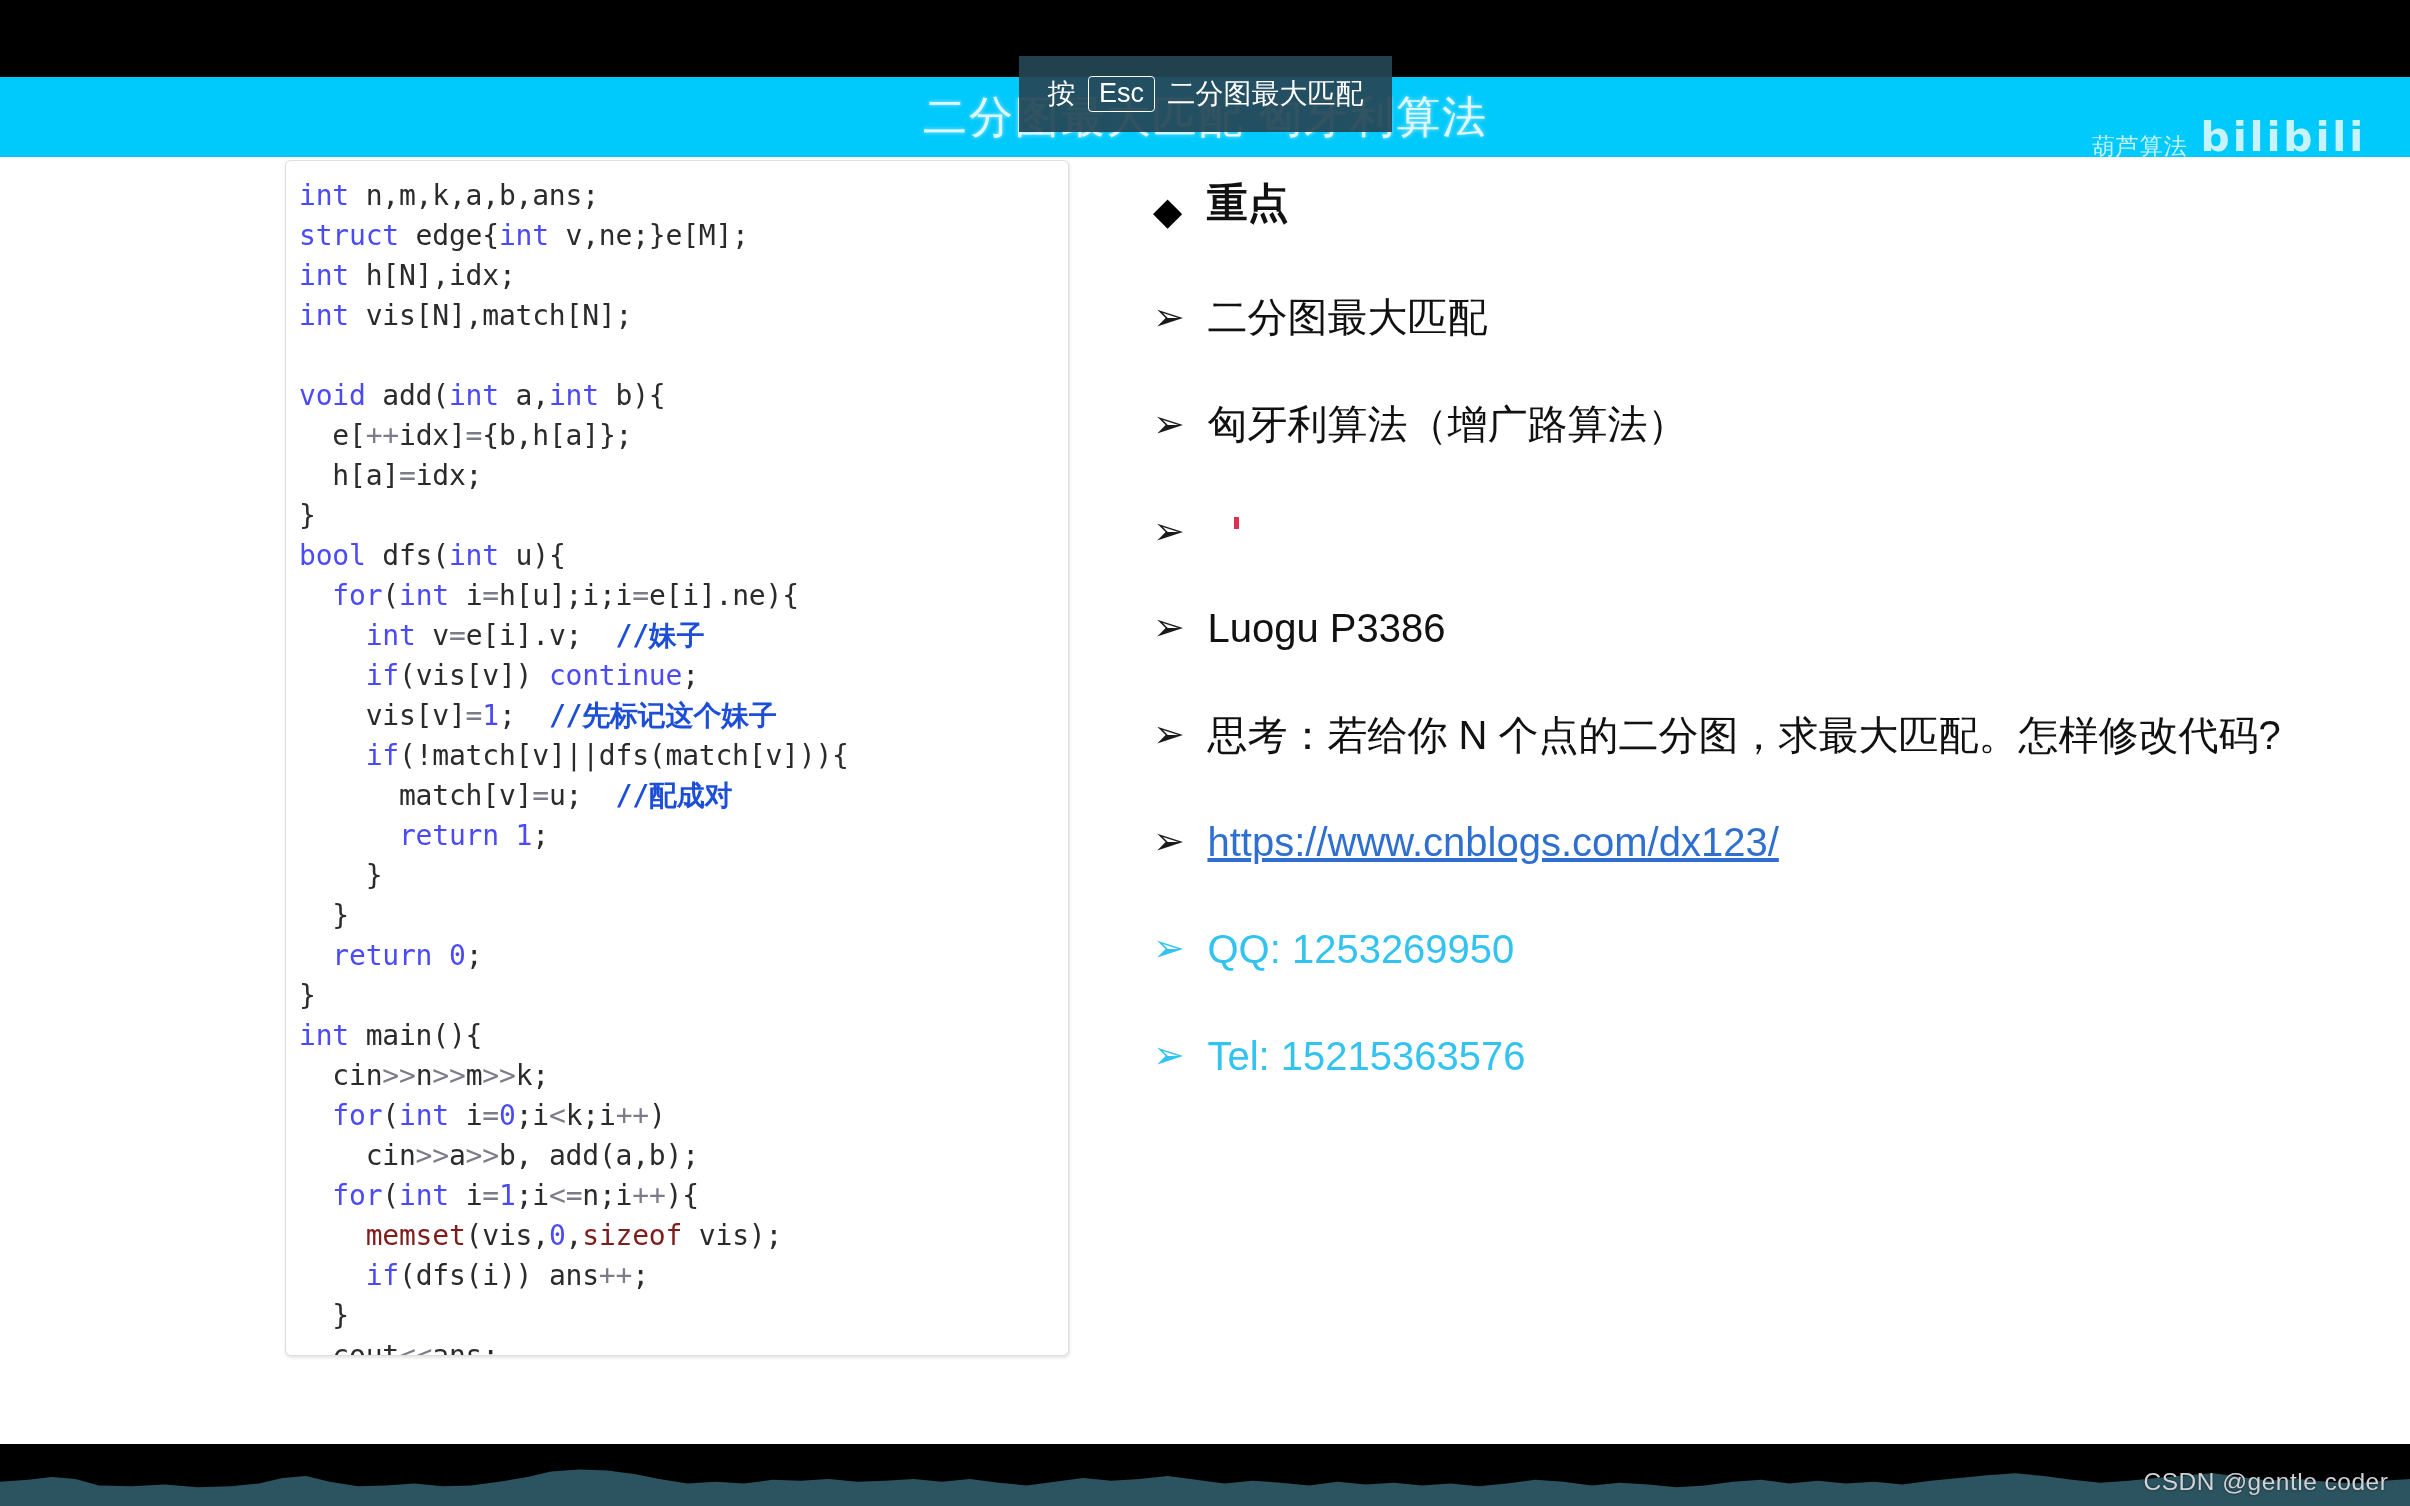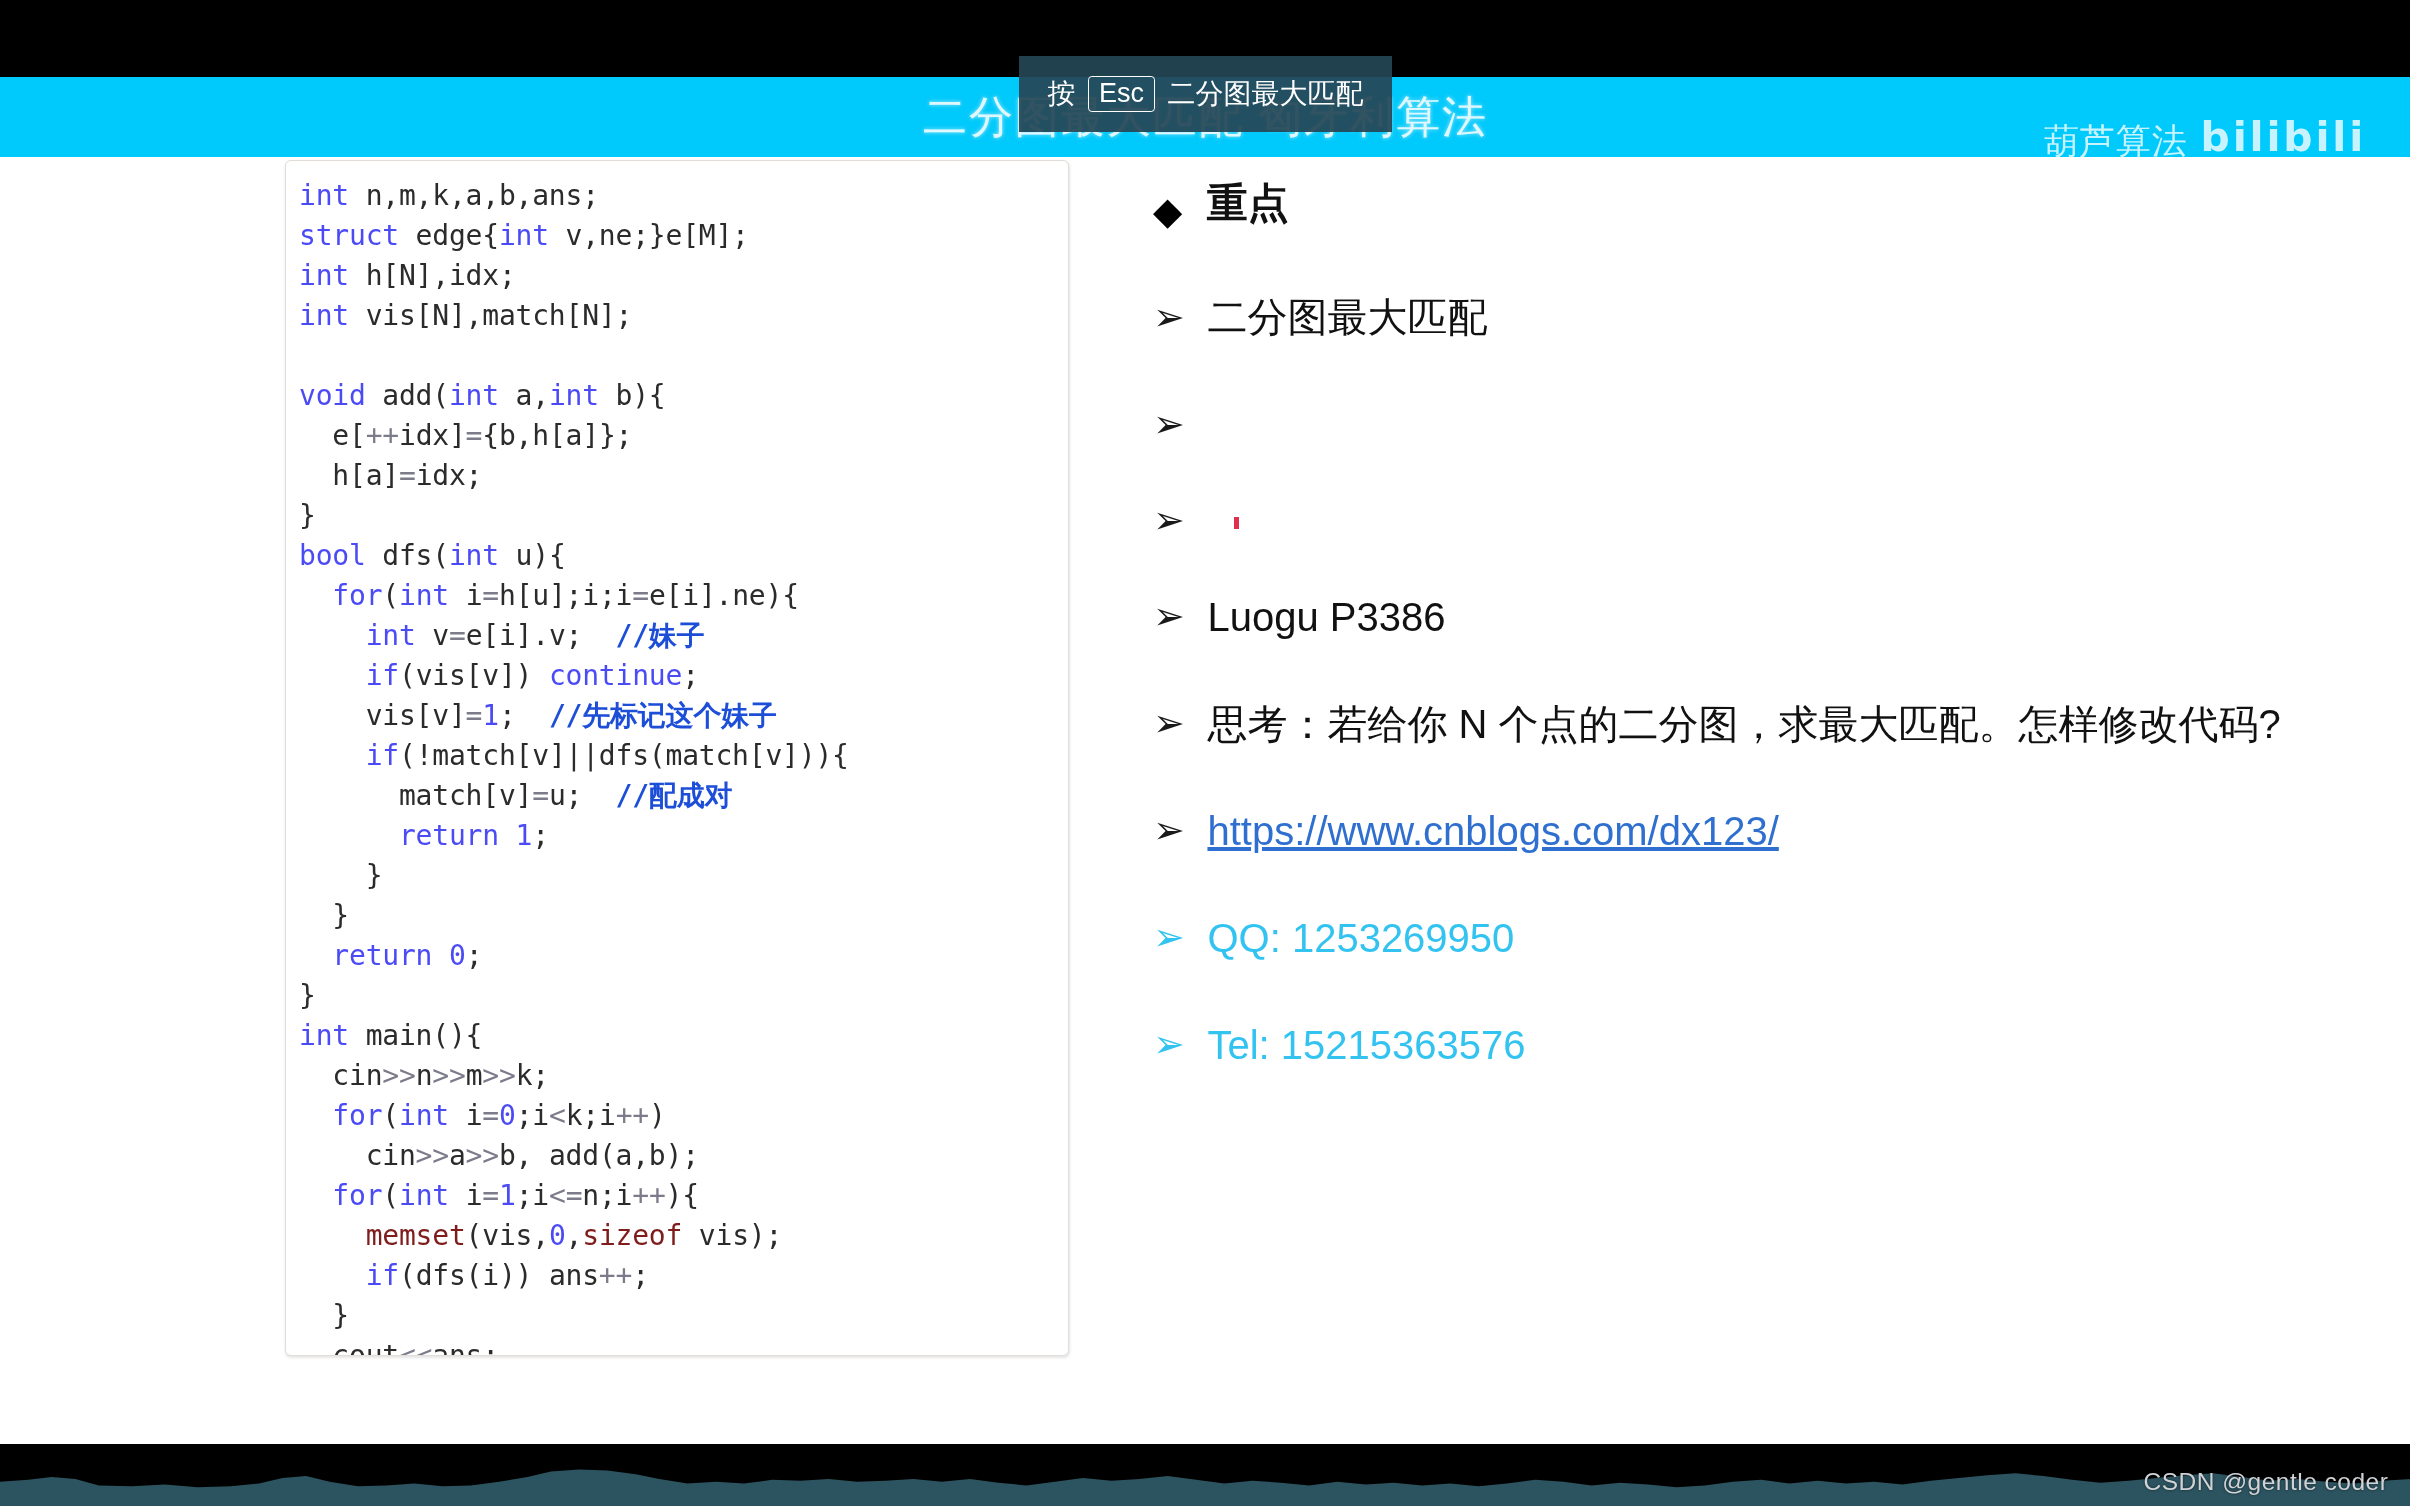--- a/index.html
+++ b/index.html
@@ -23,21 +23,21 @@
     font-size:44px;color:#dff8ff;letter-spacing:1.9px;white-space:nowrap;
     text-shadow:0 0 4.7px rgba(255,255,255,.65);
   }
 
   
   .wm-brand{
     position:absolute;right:45px;top:41px;display:flex;align-items:flex-end;gap:13px;
     color:rgba(255,255,255,.78);font-size:36px;line-height:1;white-space:nowrap;
     overflow:hidden;height:40px;
   }
-  .wm-brand .wm-text{font-size:35px;letter-spacing:0.9px;}
+  .wm-brand .wm-text{font-size:23px;letter-spacing:0.9px;}
   .wm-brand .wm-logo{font-size:41px;font-weight:700;letter-spacing:2.8px;
       font-family:"DejaVu Sans",sans-serif;}
 
   
   .code-panel{
     position:absolute;left:285px;top:83px;width:784px;height:1196px;
     background:#ffffff;border:1.9px solid #e2ddd8;border-radius:6px;
     box-shadow:0.9px 1.9px 2.8px rgba(0,0,0,.10);
     box-sizing:border-box;overflow:hidden;
   }
@@ -153,20 +153,21 @@
         <span class="tx">重点</span>
       </div>
 
       <div class="b-row">
         <span class="mk">➢</span>
         <span class="tx">二分图最大匹配</span>
       </div>
 
       <div class="b-row">
         <span class="mk">➢</span>
+        <span class="tx">匈牙利算法（增广路算法）</span>
       </div>
 
       <div class="b-row">
         <span class="mk">➢</span>
       </div>
 
       <div class="b-row">
         <span class="mk">➢</span>
         <span class="tx">Luogu P3386</span>
       </div>

